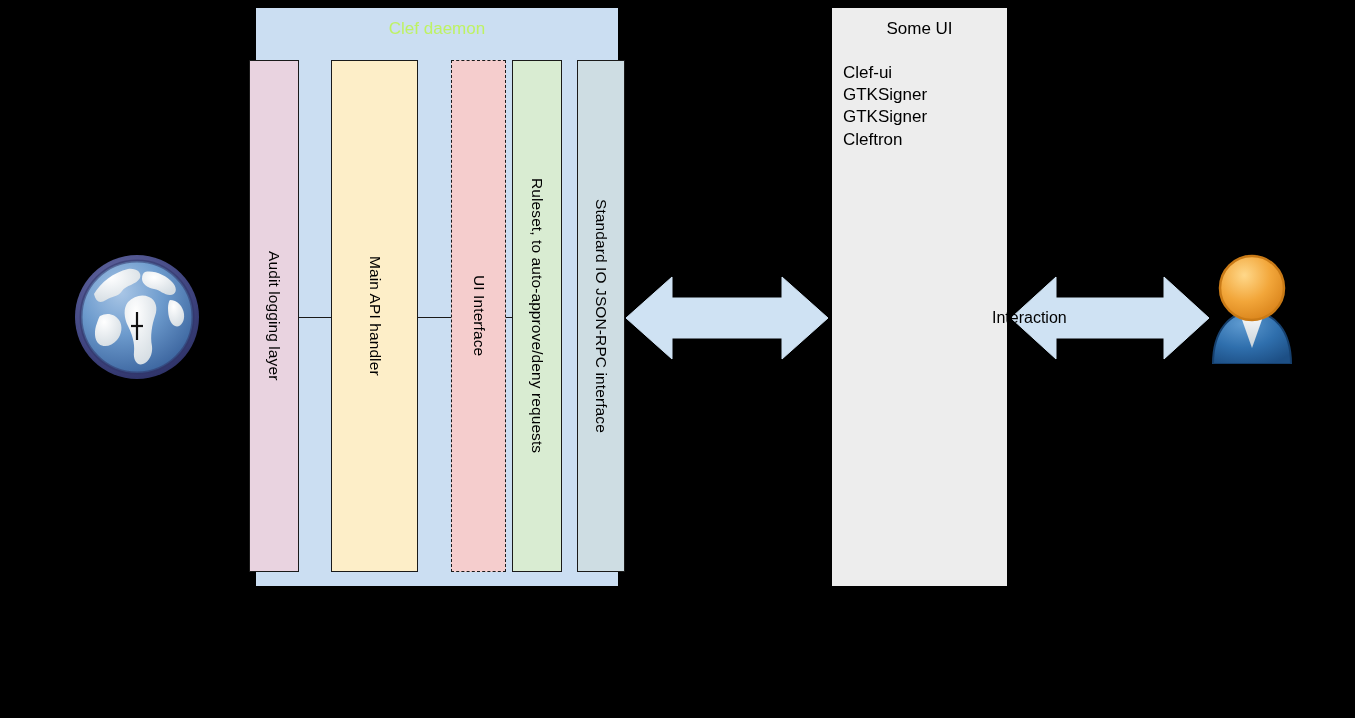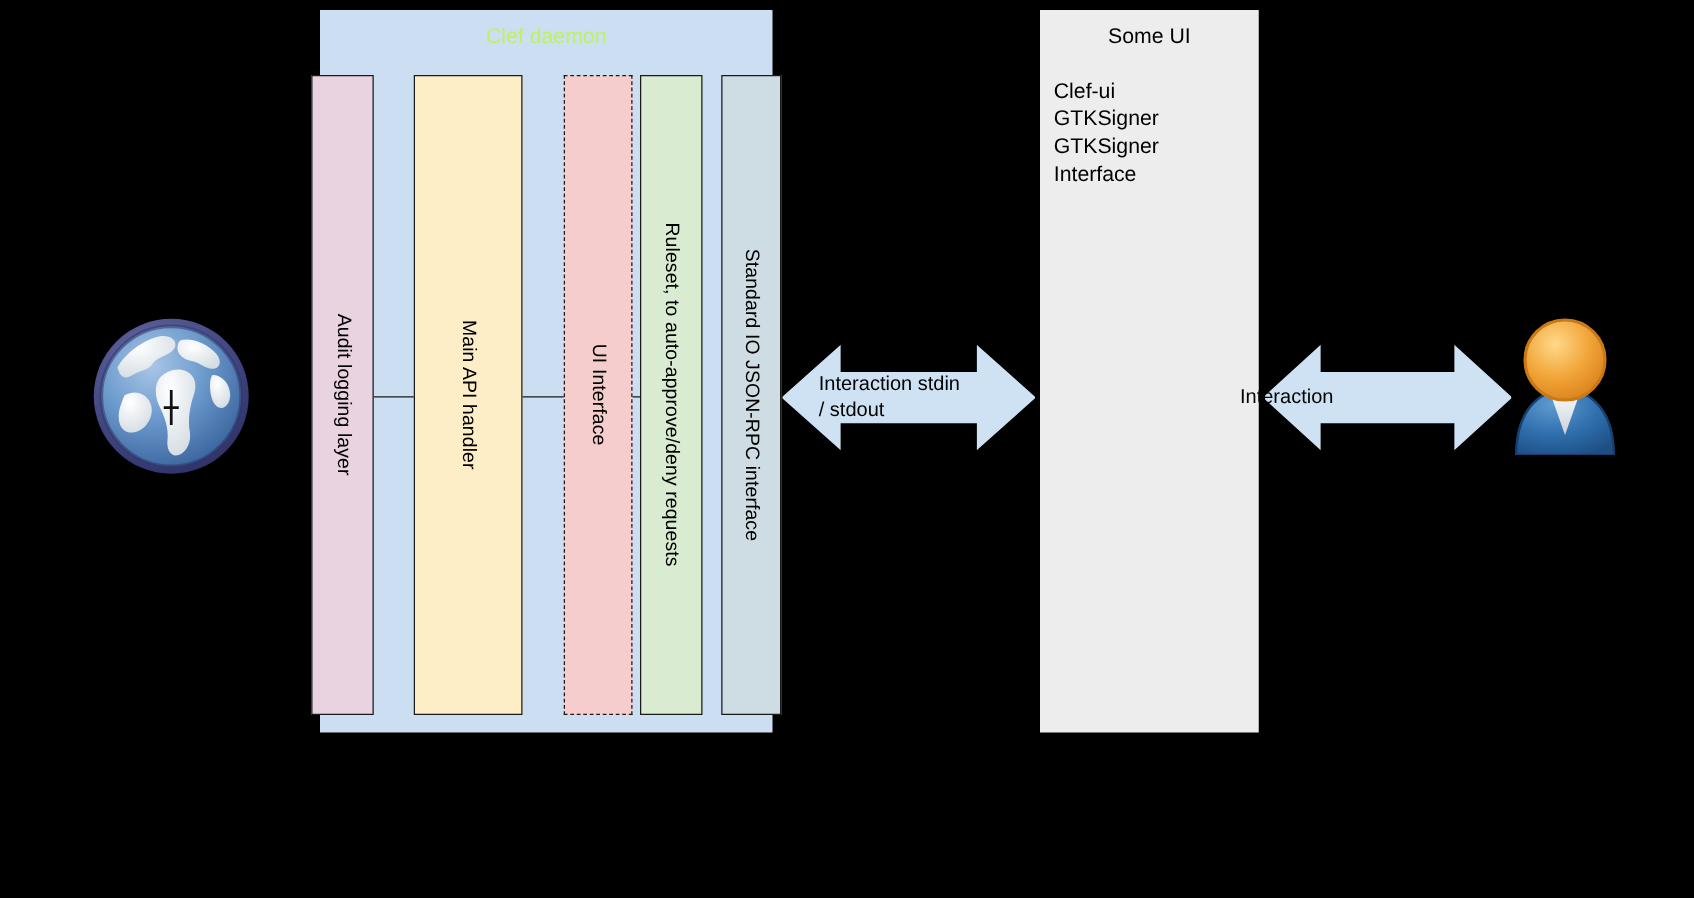--- a/index.html
+++ b/index.html
@@ -185,30 +185,28 @@
   </div>
   <div class="col col-stdio">
     <span class="vtext">Standard IO JSON-RPC interface</span>
   </div>
 
   <div class="arrow-wrap" style="left:626px; top:276px;">
     <svg width="202" height="84" viewBox="0 0 202 84">
       <polygon points="0,42 46,1 46,22 156,22 156,1 202,42 156,83 156,62 46,62 46,83" fill="#cfe2f3" stroke="#cfe2f3" stroke-width="1"></polygon>
     </svg>
   </div>
-  <div class="arrow-label" style="left:655px; top:297px; width:150px;">Interaction stdin
-/ stdout</div>
 
   <div class="someui-box"></div>
   <div class="someui-title">Some UI</div>
   <div class="someui-list">
     <div>Clef-ui</div>
     <div>GTKSigner</div>
     <div>GTKSigner</div>
-    <div>Interface</div>
+    <div>Cleftron</div>
   </div>
 
   <div class="arrow-wrap" style="left:1011px; top:276px;">
     <svg width="198" height="84" viewBox="0 0 198 84">
       <polygon points="0,42 45,1 45,22 153,22 153,1 198,42 153,83 153,62 45,62 45,83" fill="#cfe2f3" stroke="#cfe2f3" stroke-width="1"></polygon>
     </svg>
   </div>
   <div class="arrow-label" style="left:992px; top:307px; width:140px;">Interaction</div>
 
   <div class="icon" style="left:1203px; top:252px;">

